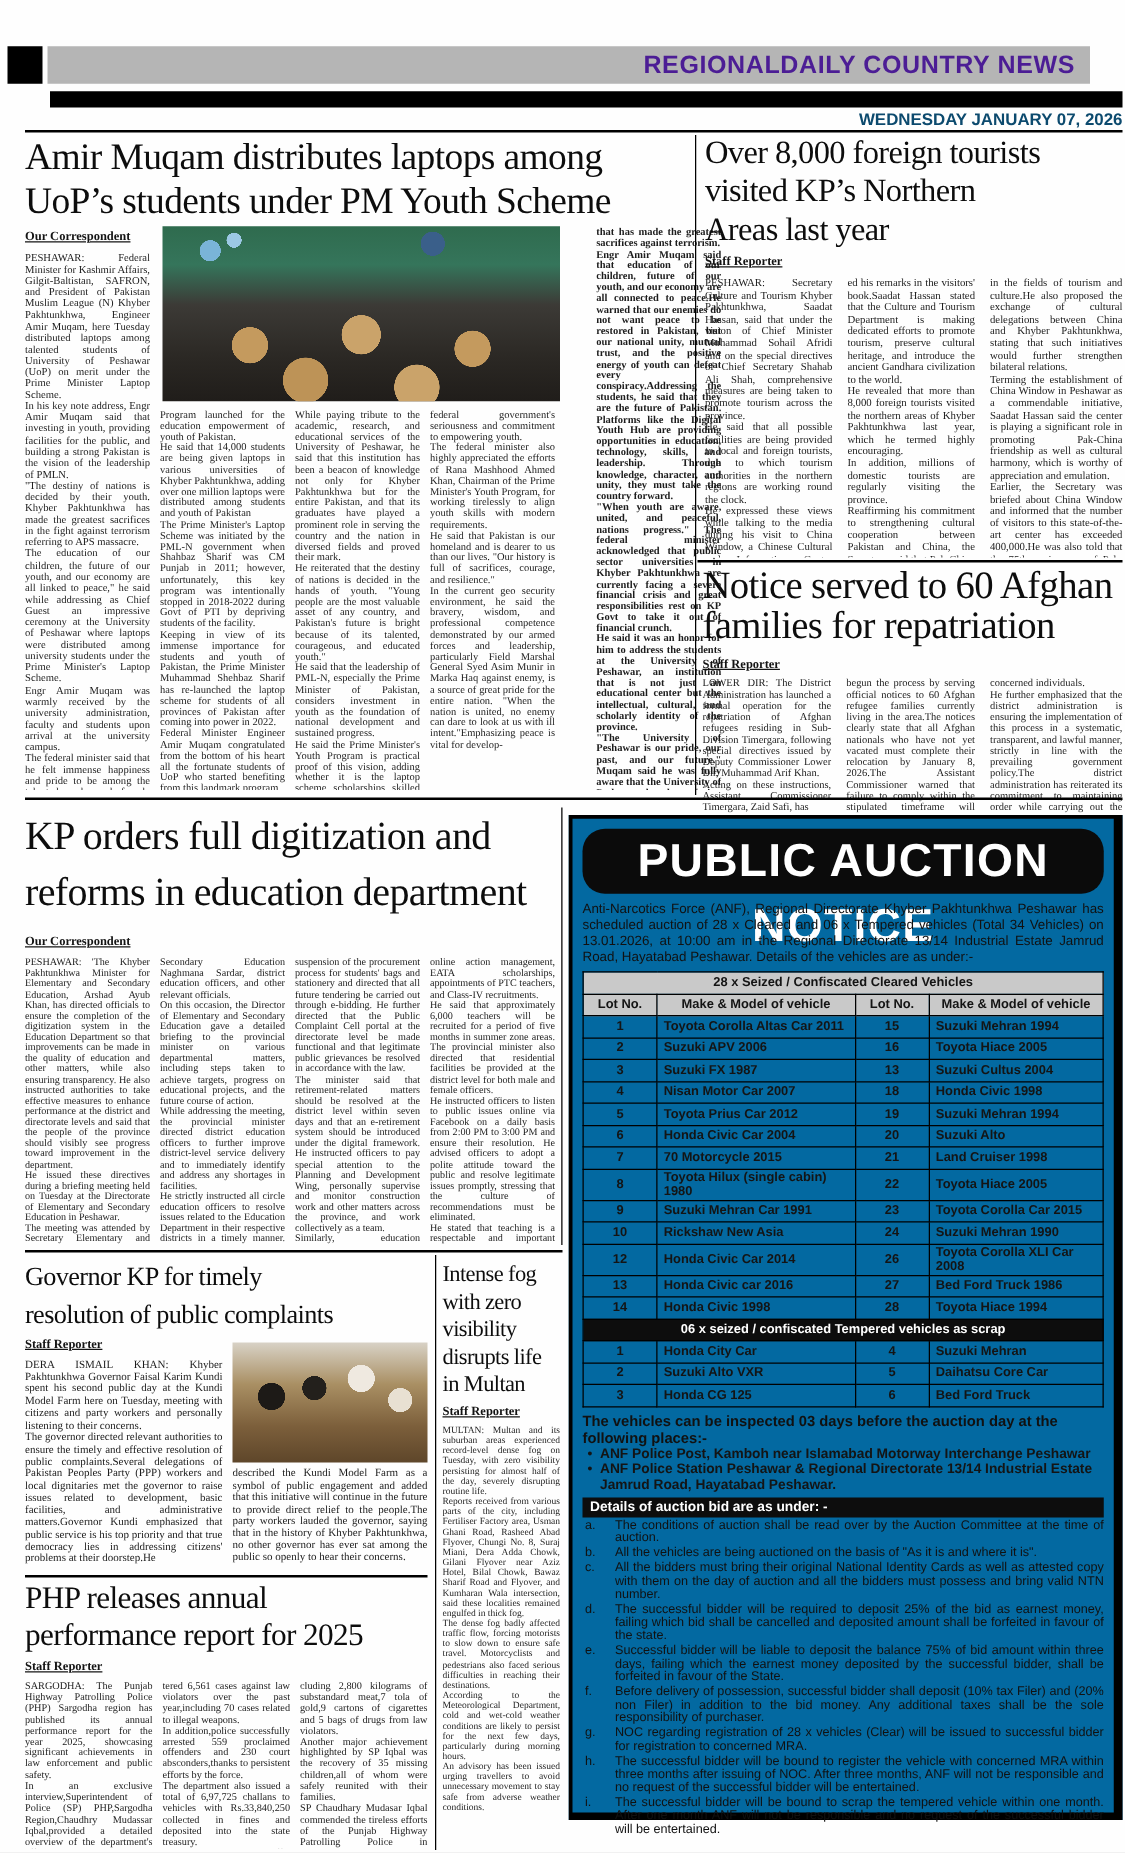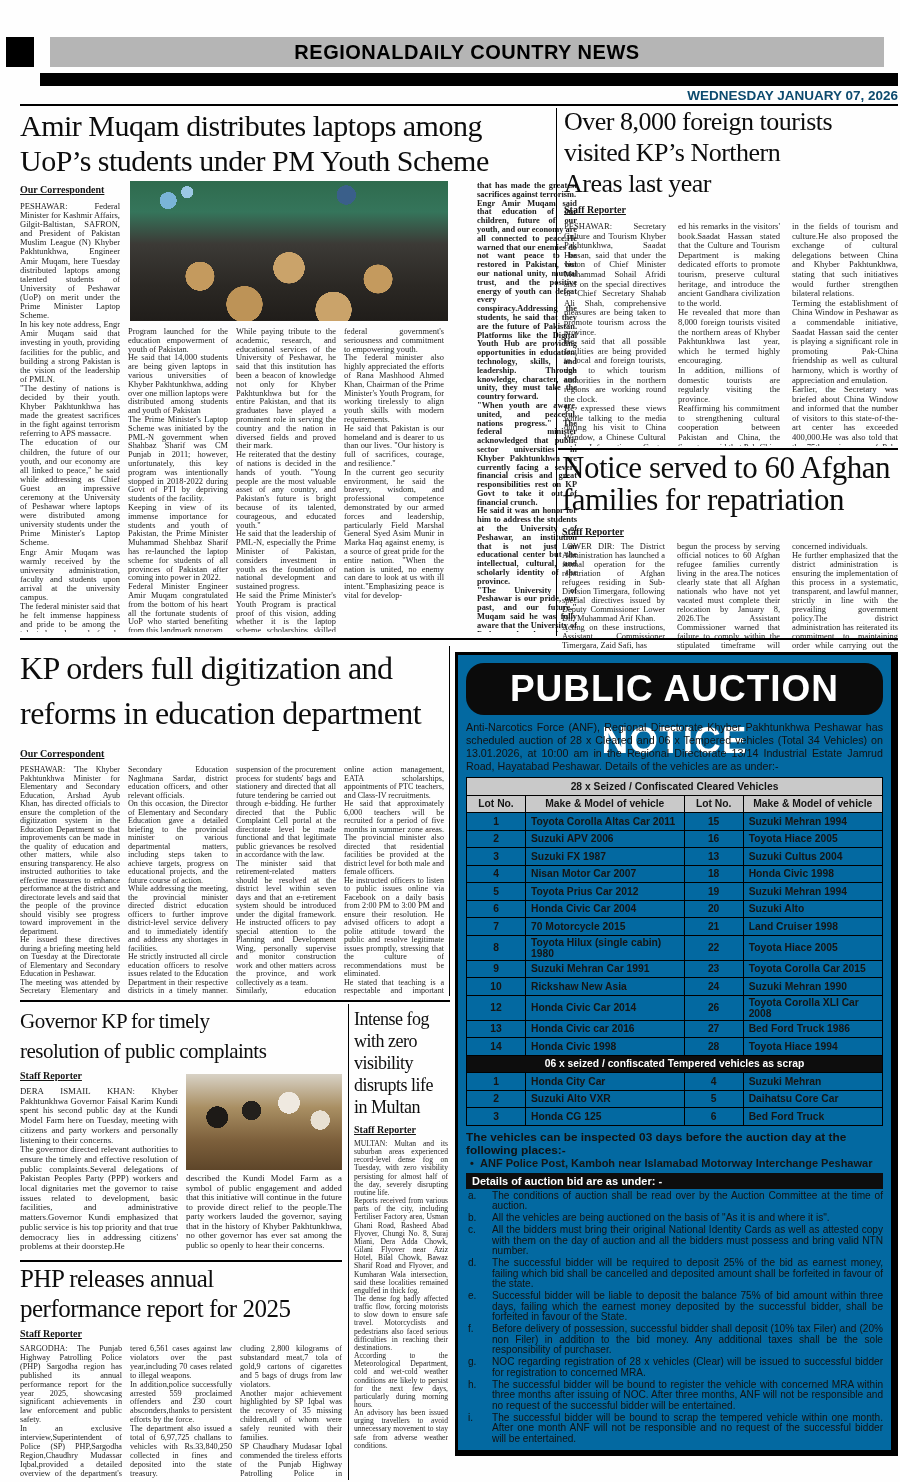--- a/index.html
+++ b/index.html
@@ -1,22 +1,22 @@
 <!DOCTYPE html>
 <html><head>
 <meta charset="utf-8">
 <style>
   html,body{margin:0;padding:0;background:#e8e8e8;}
   #page{position:relative;width:900px;height:1482px;background:#fefefe;margin:0 auto;
         font-family:"Liberation Serif", serif;color:#141414;overflow:hidden;}
   .abs{position:absolute;}
   
   .corner{background:#000;}
-  .section-bar{background:#b5b5b5;display:flex;justify-content:center;align-items:center;
-    font-family:"Liberation Sans", sans-serif;font-weight:bold;color:#000000;font-size:20px;letter-spacing:.5px;margin-left:12px;}
+  .section-bar{background:#b5b5b5;display:flex;justify-content:flex-end;align-items:center;
+    font-family:"Liberation Sans", sans-serif;font-weight:bold;color:#4c1d95;font-size:20px;letter-spacing:.5px;}
   .black-bar{background:#000;}
   .date-line{font-family:"Liberation Sans", sans-serif;font-weight:bold;font-size:13.5px;text-align:right;color:#0c4a6e;}
   .hrule{background:#000;}
   .vrule{background:#000;}
   
   .headline{font-weight:normal;white-space:pre-line;color:#0d0d0d;letter-spacing:-0.5px;}
   .byline{font-size:10px;font-weight:bold;text-decoration:underline;}
   .coltxt{text-align:justify;white-space:pre-line;overflow:hidden;color:#1c1c1c;}
   
   .photo1{background:
@@ -309,20 +309,21 @@
           <td class="mdl">Honda CG 125</td>
           <td class="lot">6</td>
           <td class="mdl">Bed Ford Truck</td>
         </tr>
         </tbody>
     </table>
     <div class="inspect">The vehicles can be inspected 03 days before the auction day at the following places:-</div>
     <div>
 
     <div class="place-line"><span class="bullet">•</span><span>ANF Police Post, Kamboh near Islamabad Motorway Interchange Peshawar</span></div>
+        <div class="place-line"><span class="bullet">•</span><span>ANF Police Station Peshawar &amp; Regional Directorate 13/14 Industrial Estate Jamrud Road, Hayatabad Peshawar.</span></div>
       </div>
     <div class="details-bar">Details of auction bid are as under: -</div>
     <div>
 
     <div class="term">
         <span class="tid">a.</span>
         <span class="ttx">The conditions of auction shall be read over by the Auction Committee at the time of auction.</span>
       </div>
         <div class="term">
         <span class="tid">b.</span>

